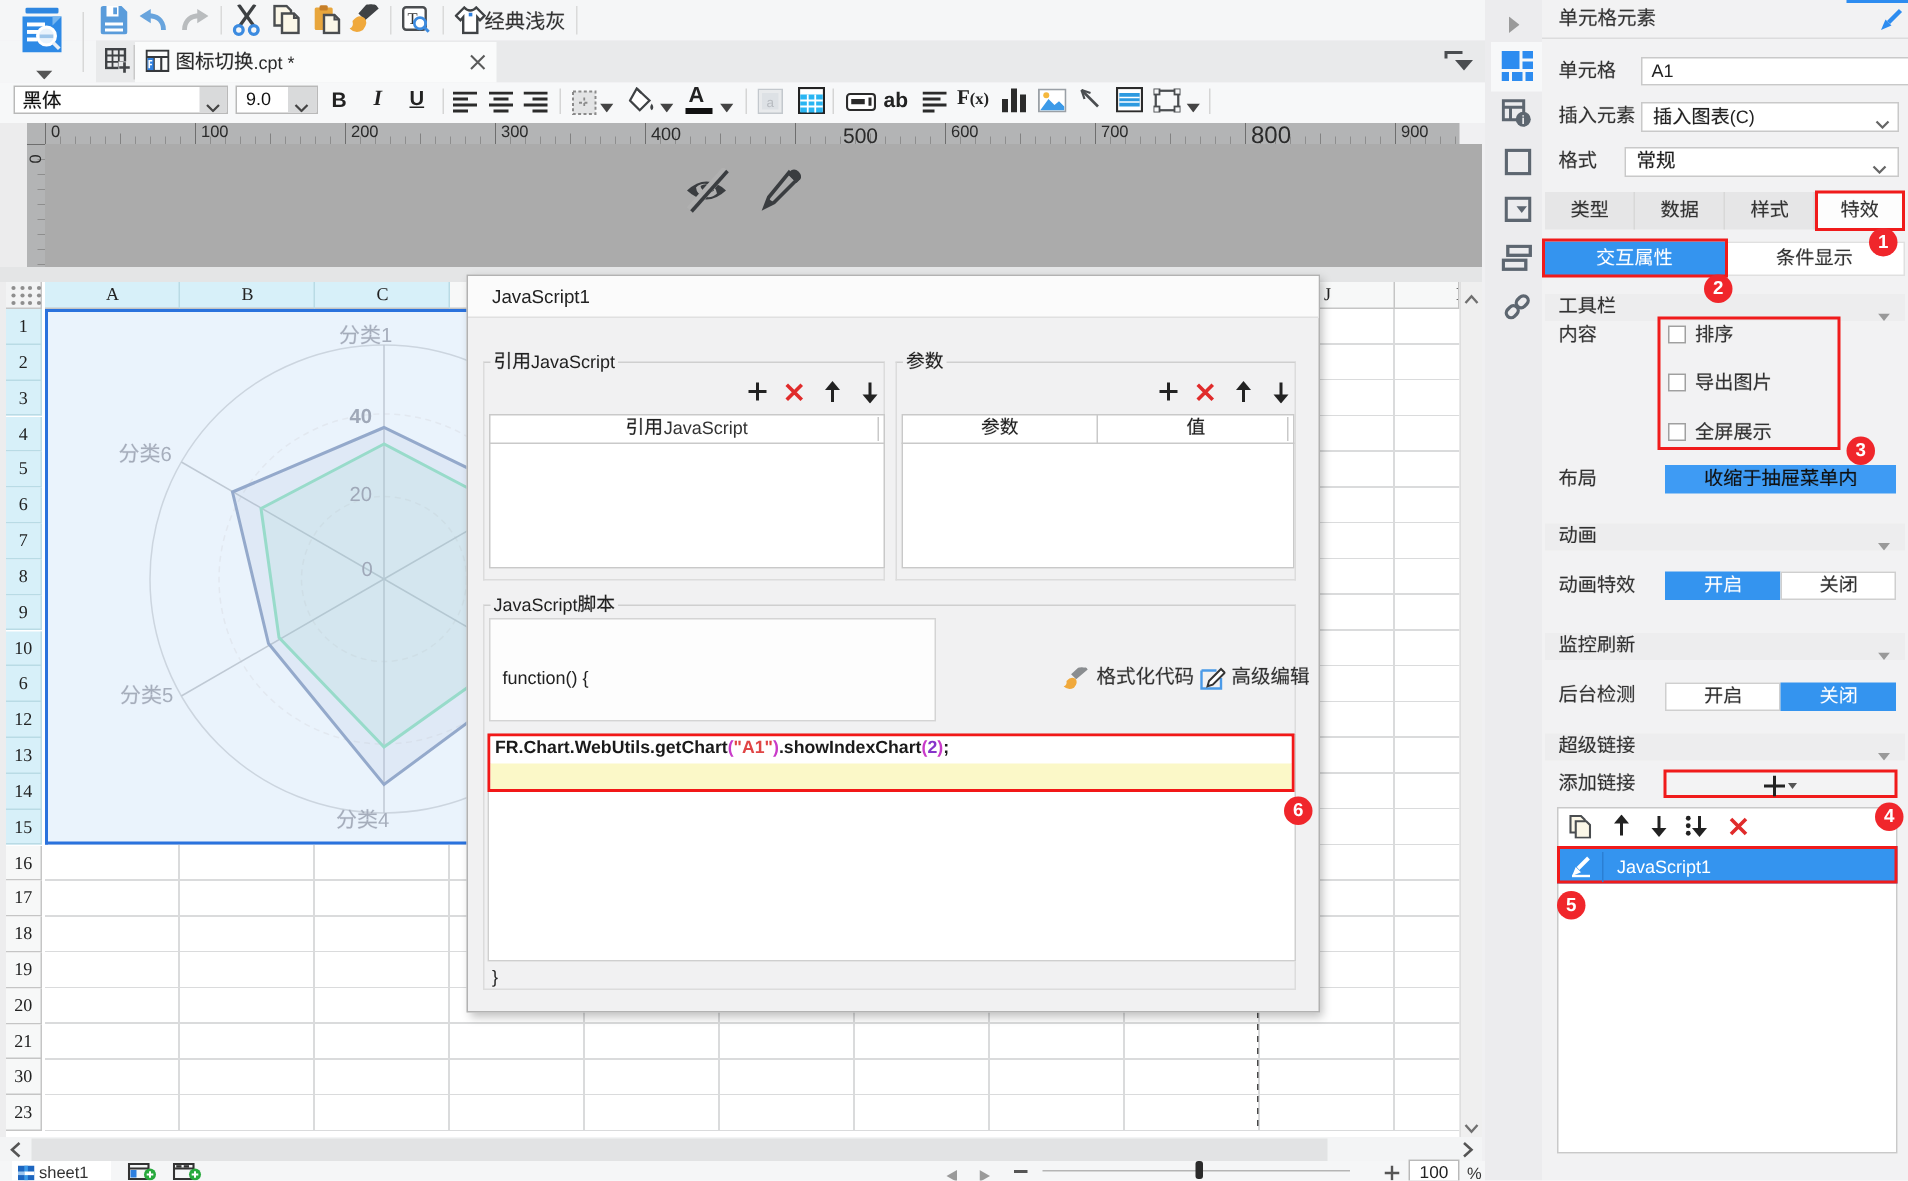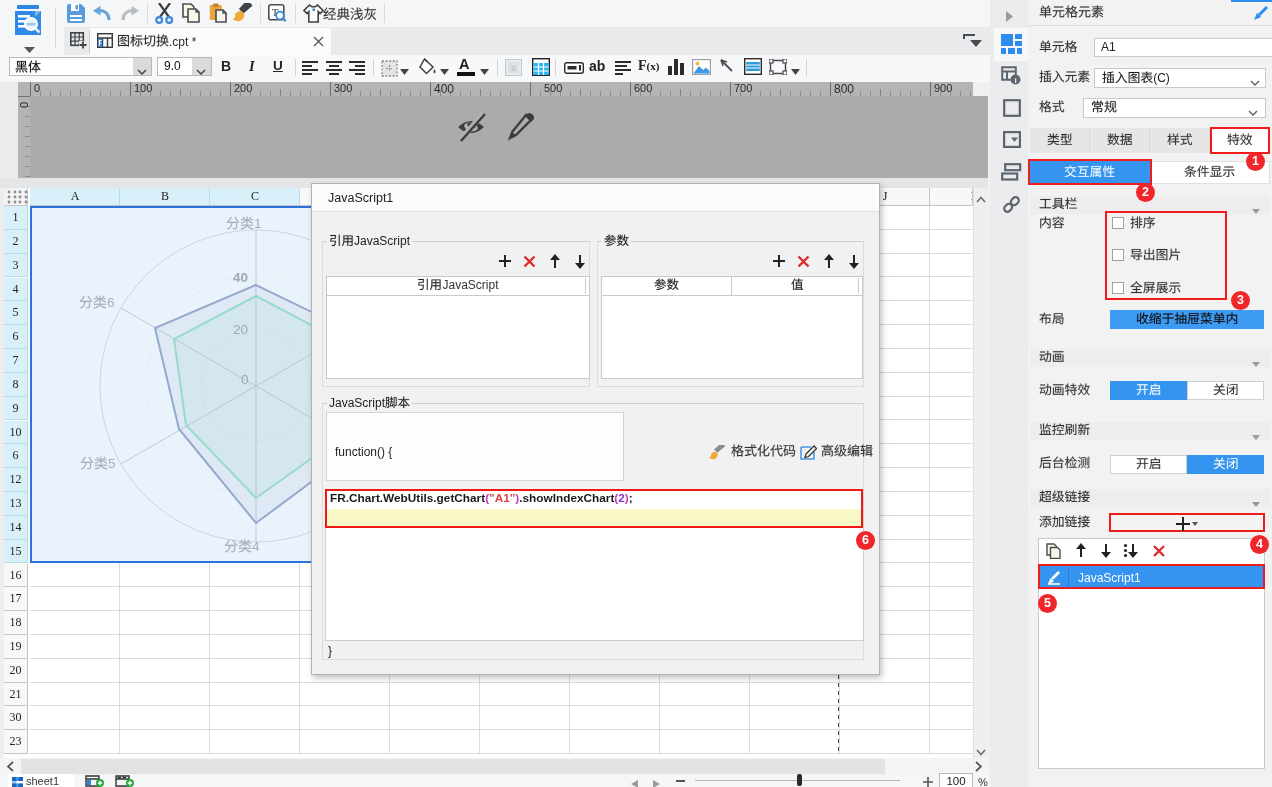--- a/index.html
+++ b/index.html
@@ -322,24 +322,24 @@
       <polygon points="0,0 9,0 4.5,6" fill="#444"></polygon>
     </svg></div>
 <div class="a" style="left:806px;top:59px;width:1px;height:17px;background:#d5d5d5"></div>
 <div class="a" style="left:30px;top:82px;width:943px;height:14px;background:#b3b4b5;background-image:linear-gradient(to right,#6e6e6e 1px,transparent 1px),linear-gradient(to right,#828282 1px,transparent 1px),linear-gradient(to right,#8e8e8e 1px,transparent 1px);background-size:100px 14px,100px 7px,10px 5px;background-position:0 0,50px 100%,0 100%;background-repeat:repeat-x"></div>
 <div class="a" style="left:30px;top:82px;width:943px;height:14px">
     <span class="a" style="left:4px;top:0px;font-size:11px;color:#2b2b2b">0</span>
     <span class="a" style="left:104px;top:0px;font-size:11px;color:#2b2b2b">100</span>
     <span class="a" style="left:204px;top:0px;font-size:11px;color:#2b2b2b">200</span>
     <span class="a" style="left:304px;top:0px;font-size:11px;color:#2b2b2b">300</span>
     <span class="a" style="left:404px;top:0px;font-size:12px;color:#2b2b2b">400</span>
-    <span class="a" style="left:514px;top:0px;font-size:11px;color:#2b2b2b">500</span>
+    <span class="a" style="left:532px;top:0px;font-size:14px;color:#2b2b2b">500</span>
     <span class="a" style="left:604px;top:0px;font-size:11px;color:#2b2b2b">600</span>
     <span class="a" style="left:704px;top:0px;font-size:11px;color:#2b2b2b">700</span>
-    <span class="a" style="left:804px;top:0px;font-size:12px;color:#2b2b2b">800</span>
+    <span class="a" style="left:804px;top:0px;font-size:16px;color:#2b2b2b">800</span>
     <span class="a" style="left:904px;top:0px;font-size:11px;color:#2b2b2b">900</span>
   </div>
 <div class="a" style="left:0px;top:82px;width:18px;height:96px;background:#ececed"></div>
 <div class="a" style="left:18px;top:82px;width:12px;height:14px;background:#b3b4b5"></div>
 <div class="a" style="left:18px;top:96px;width:12px;height:82px;background:#b3b4b5;background-image:linear-gradient(to bottom,#6e6e6e 1px,transparent 1px),linear-gradient(to bottom,#8e8e8e 1px,transparent 1px);background-size:12px 100px,5px 10px;background-position:0 0,100% 0;background-repeat:repeat-y"></div>
 <div class="a" style="left:18px;top:98px;width:12px;text-align:center"><span style="font-size:11px;color:#2b2b2b;display:inline-block;transform:rotate(-90deg);transform-origin:center">0</span></div>
 <div class="a" style="left:30px;top:96px;width:958px;height:82px;background:#ababab"></div>
 <div class="a" style="left:455px;top:112px;"><svg width="33" height="30" viewBox="0 0 33 30">
 <path d="M3 15 Q16 3 29 15 Q16 27 3 15 Z" fill="#3a3d40"></path>
 <path d="M9 13 a8 7 0 0 1 14 4 a8 7 0 0 1 -14 -4 Z" fill="#b0b0b0"></path>

